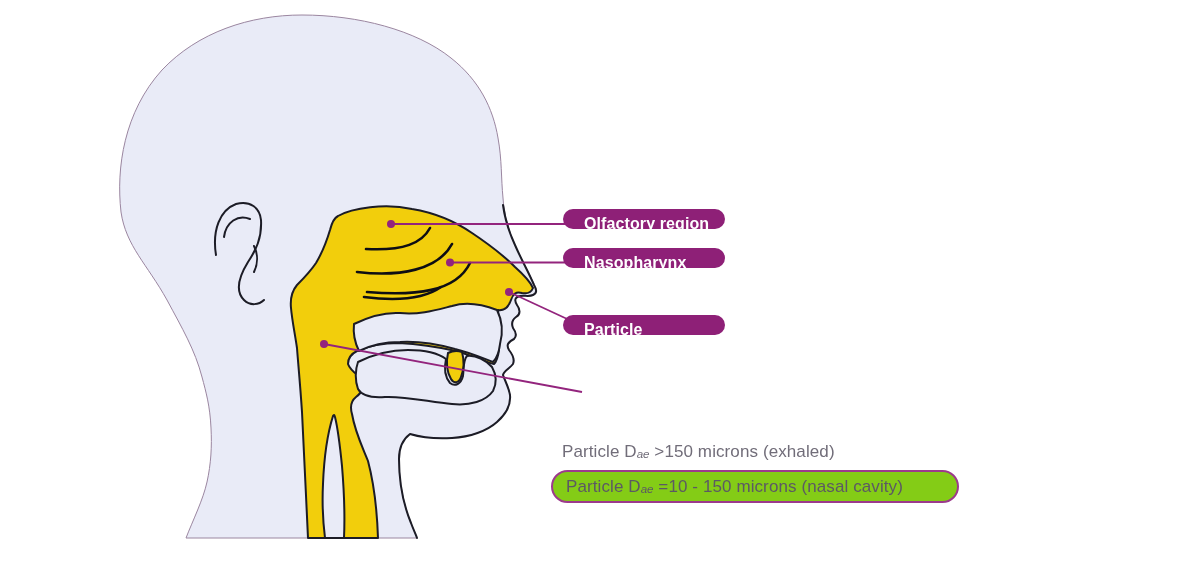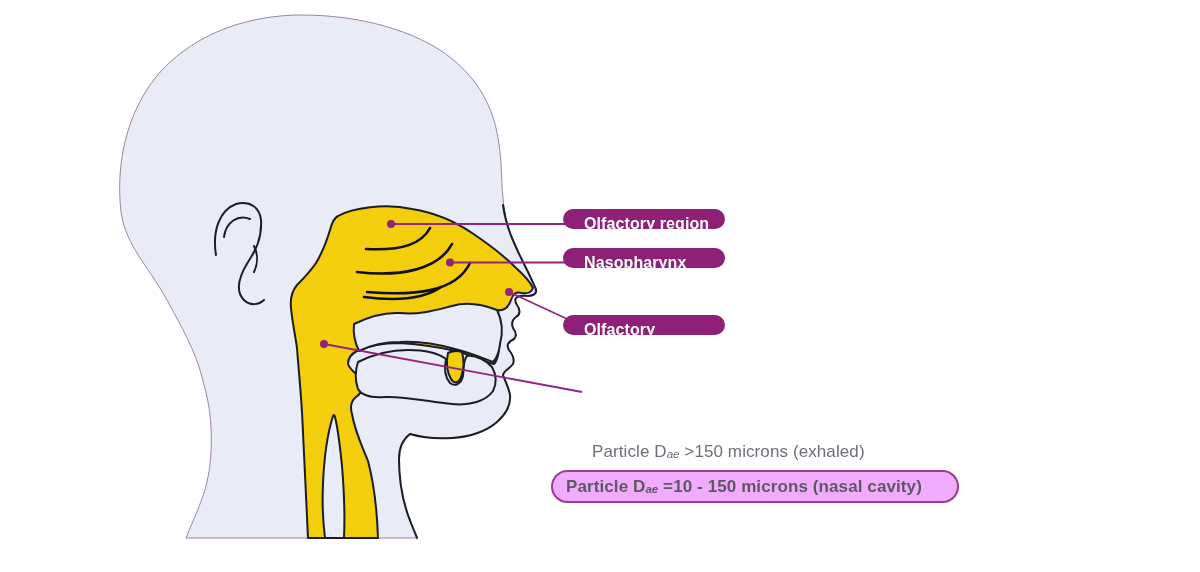--- a/index.html
+++ b/index.html
@@ -30,29 +30,29 @@
   .leader{stroke:var(--leader);stroke-width:1.8;fill:none;}
   .leader-dot{fill:var(--leader);}
   .anat-label{
     position:absolute;left:563px;width:162px;height:20px;
     box-sizing:border-box;border-radius:15px;
     background:var(--label-pill);color:#ffffff;
     font-size:16px;font-weight:700;line-height:29px;
     padding-left:21px;letter-spacing:0.1px;white-space:nowrap;
   }
   .note-line{
-    position:absolute;left:592px;height:22px;
+    position:absolute;left:562px;height:22px;
     color:var(--note-text);font-size:17px;font-weight:500;
     line-height:22px;white-space:nowrap;letter-spacing:0.1px;
   }
   .note-pill{
     position:absolute;left:551px;top:470px;width:408px;height:33px;
     box-sizing:border-box;border:2px solid var(--highlight-border);
-    border-radius:17px;background:#f0abfc;
-    color:var(--note-text-strong);font-size:17px;font-weight:700;
+    border-radius:17px;background:#84cc16;
+    color:var(--note-text-strong);font-size:17px;font-weight:400;
     line-height:29px;padding-left:13px;white-space:nowrap;letter-spacing:0.1px;
   }
   .sub-ae{font-size:0.68em;font-style:italic;vertical-align:-0.09em;letter-spacing:0;}
 </style>
 </head>
 <body>
 
 <div class="stage">
 
   <svg class="illustration" width="1200" height="572" viewBox="0 0 1200 572">
@@ -206,21 +206,21 @@
       <line class="leader" x1="324" y1="344" x2="582" y2="392"></line>
       <circle class="leader-dot" cx="391" cy="224" r="4"></circle>
       <circle class="leader-dot" cx="450" cy="262.5" r="4"></circle>
       <circle class="leader-dot" cx="509" cy="292" r="4"></circle>
       <circle class="leader-dot" cx="324" cy="344" r="4"></circle>
     </g>
   </svg>
 
   <div class="anat-label" style="top:209px">Olfactory region</div>
   <div class="anat-label" style="top:248px">Nasopharynx</div>
-  <div class="anat-label" style="top:315px">Olfactory</div>
+  <div class="anat-label" style="top:315px">Particle</div>
 
   <div class="note-line" style="top:441px">
     <span>Particle D</span><span class="sub-ae">ae</span><span> &gt;150 microns (exhaled)</span>
   </div>
 
   <div class="note-pill">
     <span>Particle D</span><span class="sub-ae">ae</span><span> =10 - 150 microns (nasal cavity)</span>
   </div>
 
 

